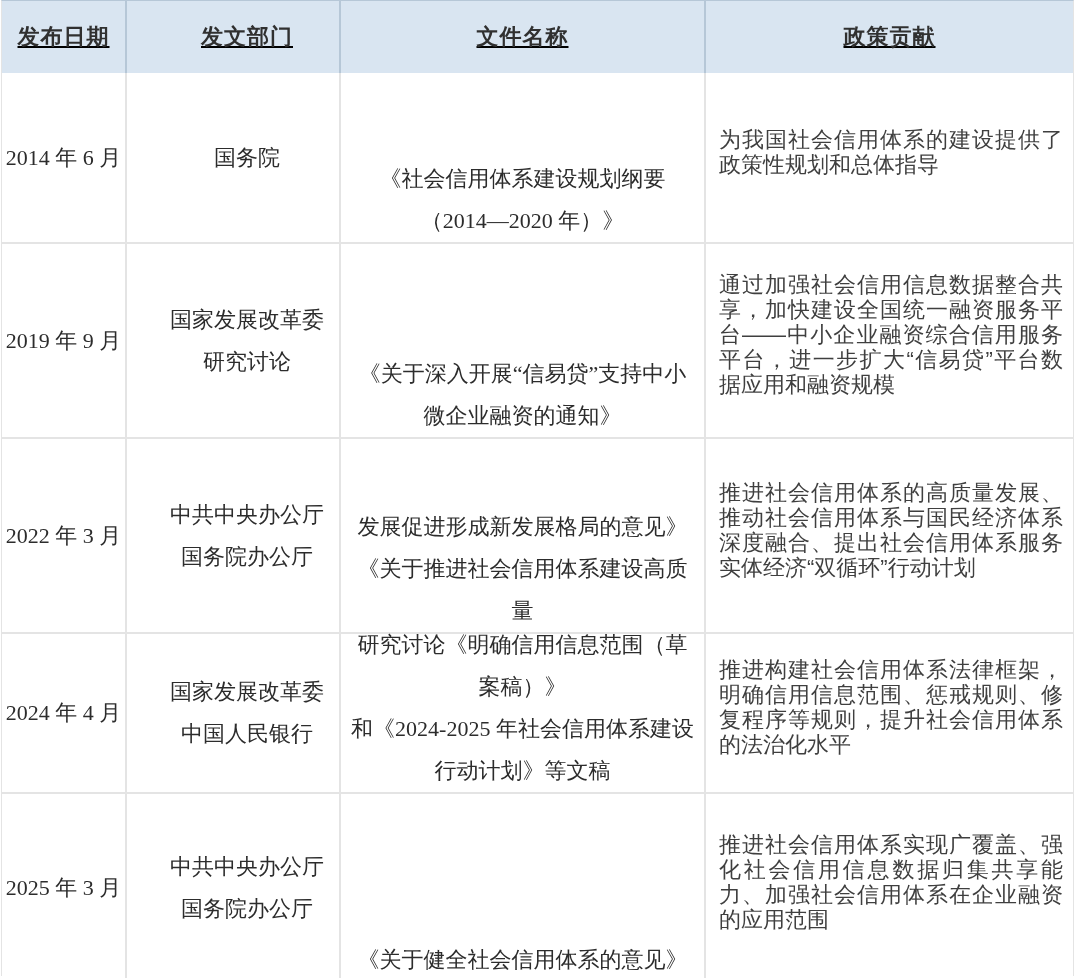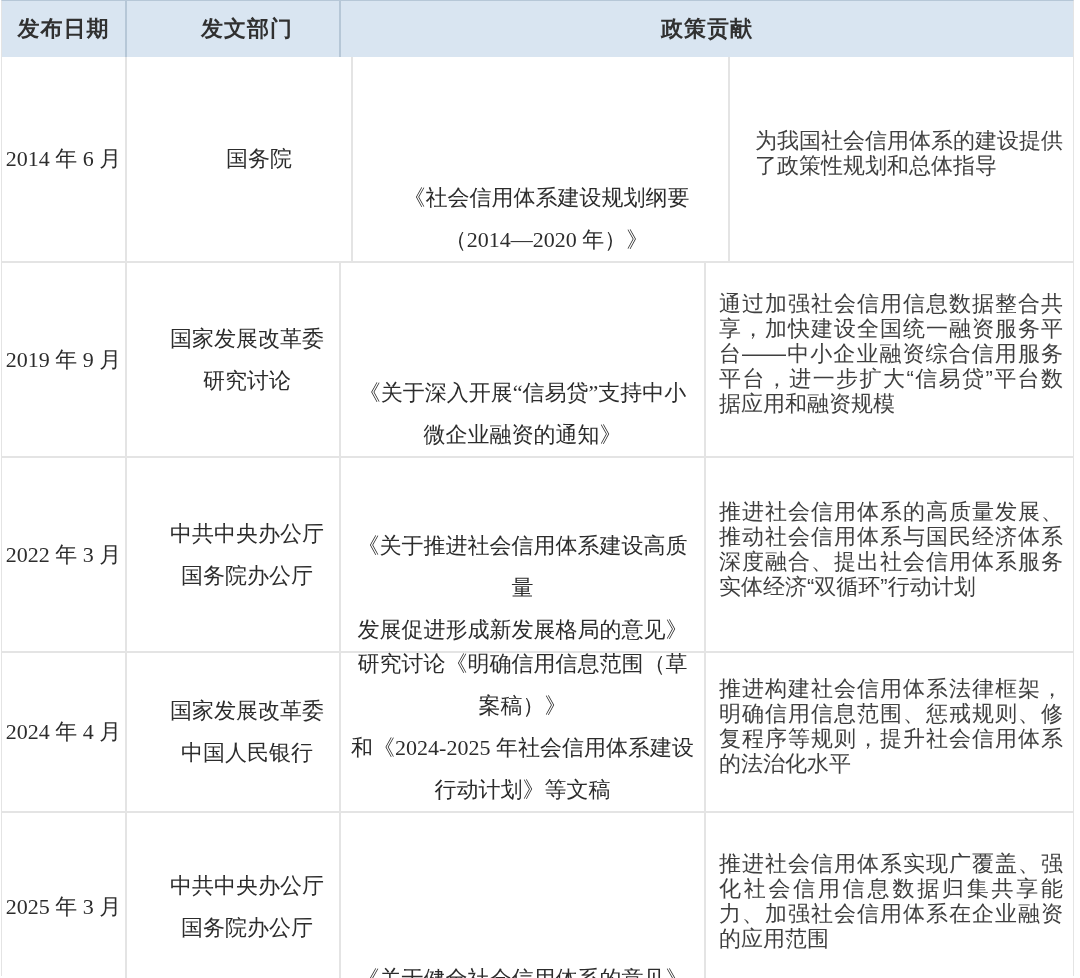--- a/index.html
+++ b/index.html
@@ -16,22 +16,23 @@
     top: 0;
     width: 1071px;
     height: 974px;
     border: 1px solid var(--grid-line, #dcdcdc);
     border-top-color: var(--header-divider, #c3ccd6);
     background: #ffffff;
     box-sizing: content-box;
   }
   .thead {
     display: flex;
-    height: 56px;
+    height: 72px;
     background: var(--header-bg, #d9e5f1);
+    text-decoration: underline;
   }
   .th {
     display: flex;
     align-items: center;
     justify-content: center;
     font-family: "Liberation Sans", "DejaVu Sans", sans-serif;
     font-weight: bold;
     font-size: 22px;
     color: var(--header-text, #303030);
     letter-spacing: 1px;
@@ -44,21 +45,21 @@
   .col-2 { width: 186px; margin-left: 28px; }
   .col-3 { width: 365px; }
   .col-4 { flex: 1; }
   .tbody .row {
     display: flex;
     border-top: 2px solid var(--grid-line, #e4e4e4);
     box-sizing: border-box;
     background: #ffffff;
   }
   .tbody .row:first-child { border-top: none; }
-  .tbody .row:nth-child(1) { height: 204px; gap: 12px; }
+  .tbody .row:nth-child(1) { height: 169px; }
   .tbody .row:nth-child(2) { height: 195px; }
   .tbody .row:nth-child(3) { height: 195px; }
   .tbody .row:nth-child(4) { height: 160px; }
   .tbody .row:nth-child(5) { height: 189px; }
   .cell {
     display: flex;
     flex-direction: column;
     align-items: center;
     justify-content: center;
     box-sizing: border-box;
@@ -92,20 +93,21 @@
   }
   .line { display: block; }
 </style>
 </head>
 <body>
 
 <div class="table-card">
   <div class="thead">
     <div class="th col-1">发布日期</div>
     <div class="th col-2">发文部门</div>
+    <div class="th col-3">文件名称</div>
     <div class="th col-4">政策贡献</div>
   </div>
   <div class="tbody">
   <div class="row">
     <div class="cell cell-date col-1">2014 年 6 月</div>
     <div class="cell cell-dept col-2">
           <span class="line">国务院</span>
         </div>
     <div class="cell cell-doc col-3">
           <span class="line">《社会信用体系建设规划纲要</span>
@@ -127,22 +129,22 @@
     <div class="cell cell-contrib col-4">通过加强社会信用信息数据整合共享，加快建设全国统一融资服务平台——中小企业融资综合信用服务平台，进一步扩大“信易贷”平台数据应用和融资规模</div>
   </div>
 
   <div class="row">
     <div class="cell cell-date col-1">2022 年 3 月</div>
     <div class="cell cell-dept col-2">
           <span class="line">中共中央办公厅</span>
           <span class="line">国务院办公厅</span>
         </div>
     <div class="cell cell-doc col-3">
+          <span class="line">发展促进形成新发展格局的意见》</span>
           <span class="line">《关于推进社会信用体系建设高质量</span>
-          <span class="line">发展促进形成新发展格局的意见》</span>
         </div>
     <div class="cell cell-contrib col-4">推进社会信用体系的高质量发展、推动社会信用体系与国民经济体系深度融合、提出社会信用体系服务实体经济“双循环”行动计划</div>
   </div>
 
   <div class="row">
     <div class="cell cell-date col-1">2024 年 4 月</div>
     <div class="cell cell-dept col-2">
           <span class="line">国家发展改革委</span>
           <span class="line">中国人民银行</span>
         </div>

